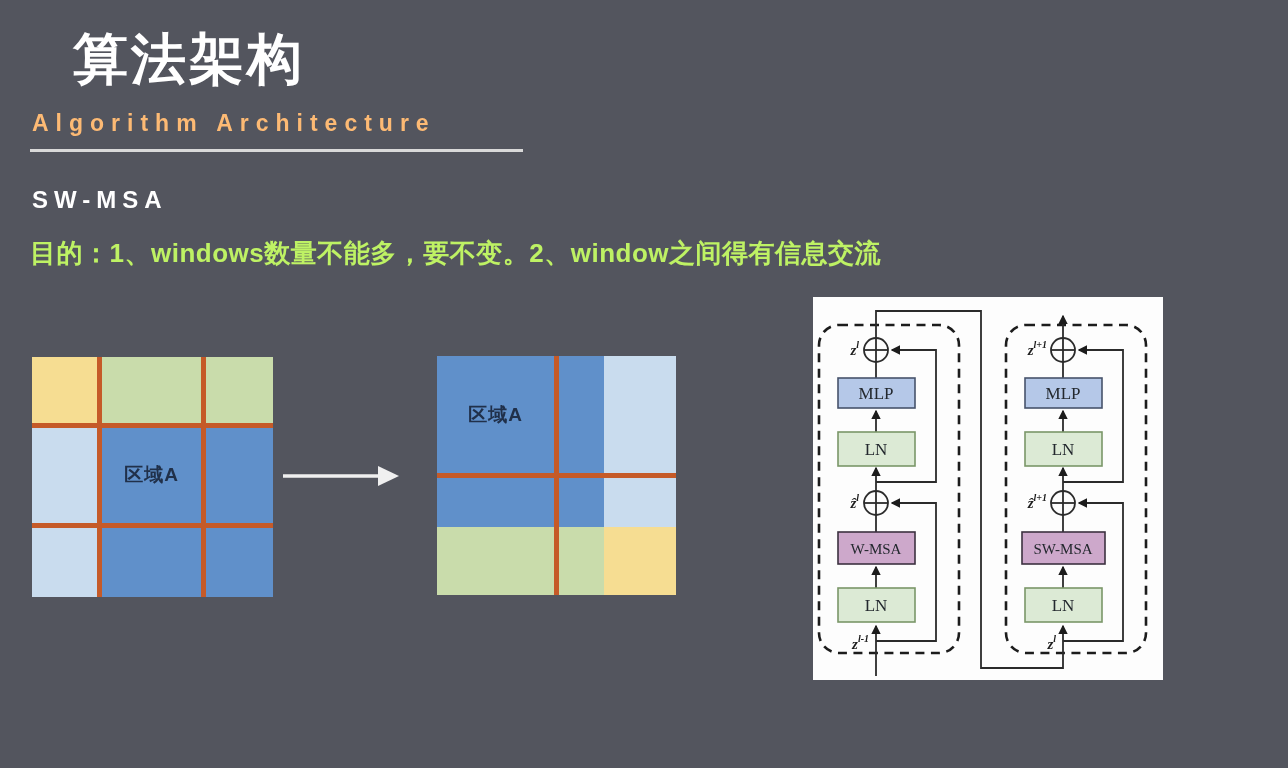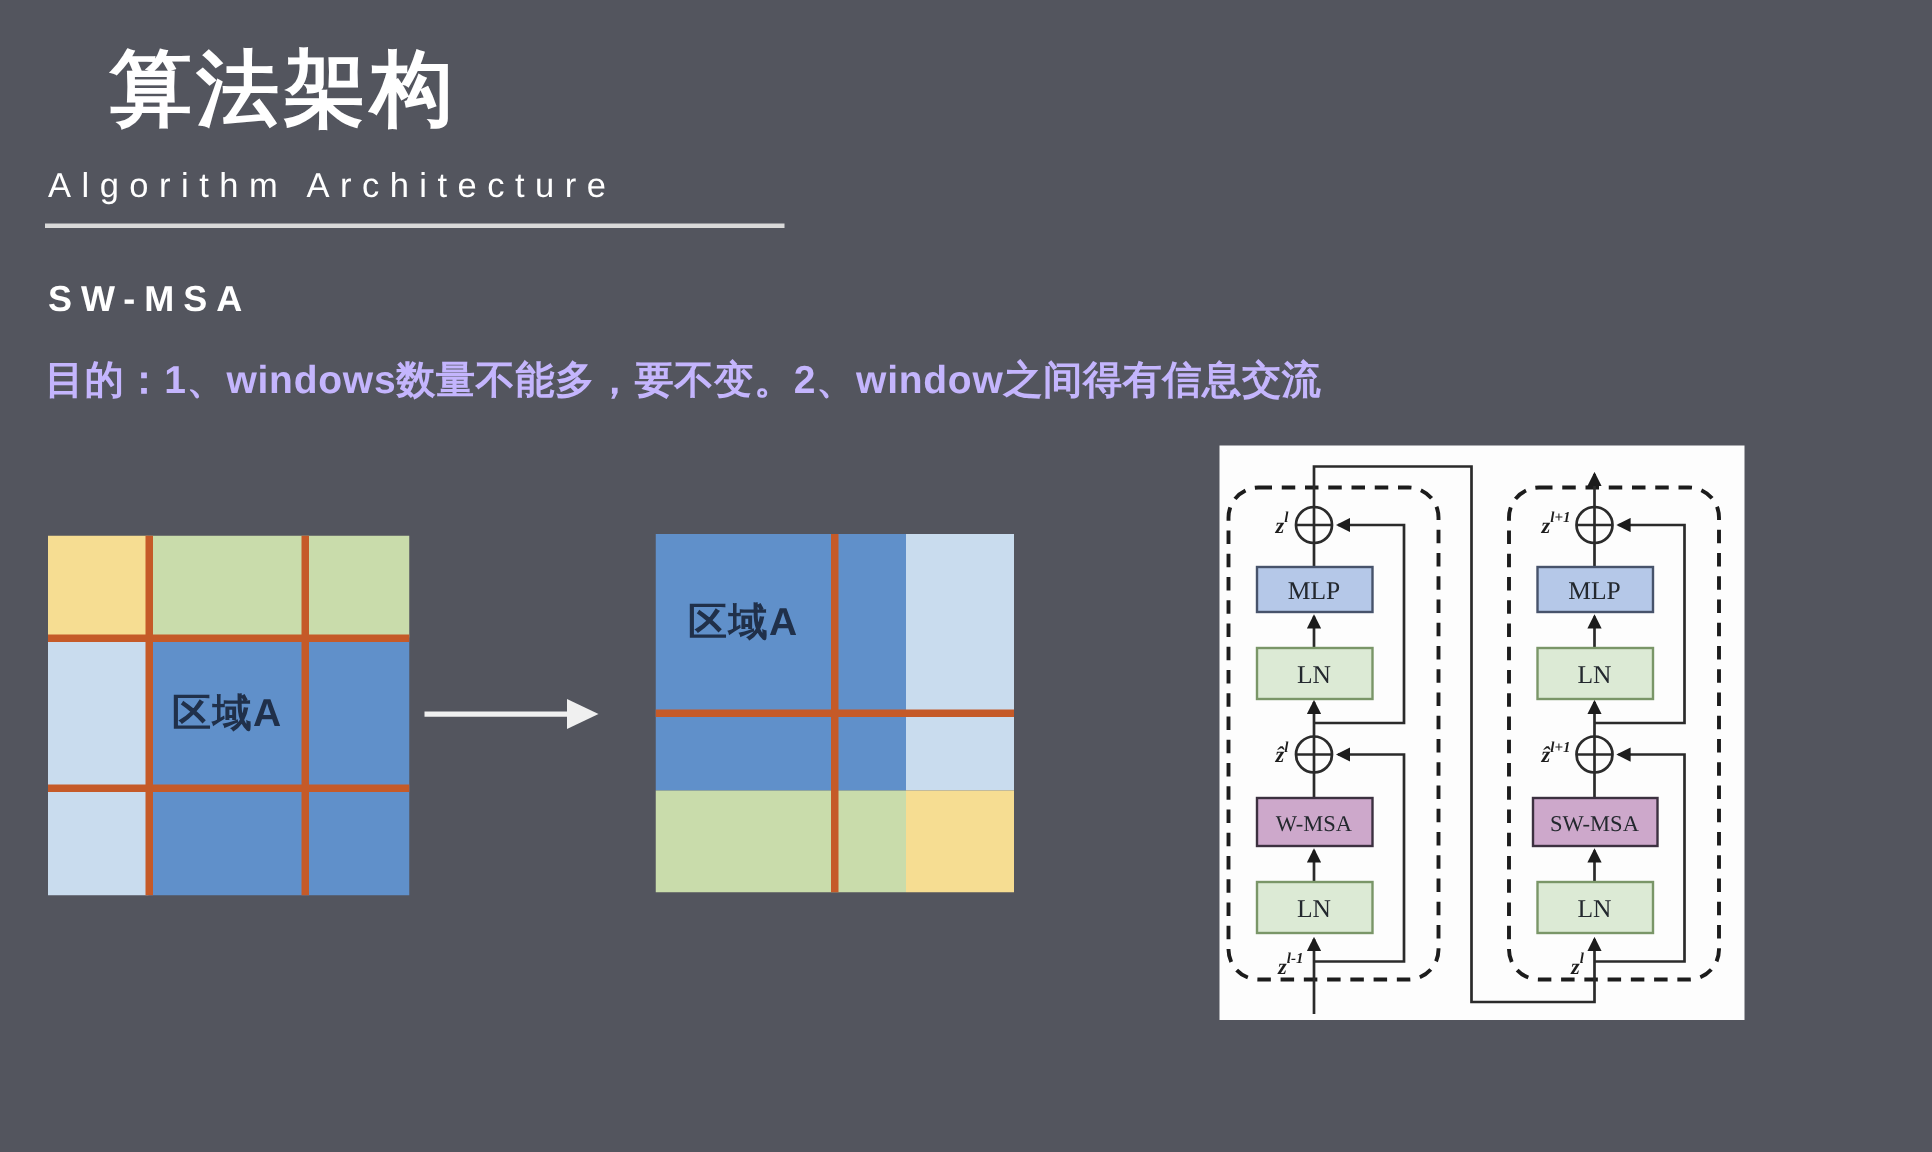--- a/index.html
+++ b/index.html
@@ -12,52 +12,52 @@
   }
   .abs { position:absolute; }
 
   .title {
     left:29px; top:28px;
     font-size:55px; font-weight:800; color:#ffffff;
     letter-spacing:3px; line-height:1.15;margin-left:44px;
   }
   .subtitle {
     left:32px; top:110px;
-    font-size:23px; font-weight:400; color:#ffffff;
+    font-size:23px; font-weight:700; color:#fdba74;
     letter-spacing:7px;
   }
   .underline {
     left:30px; top:149px; width:493px; height:3px;
     background:#d9d9d9;
   }
   .section-label {
     left:32px; top:186px;
     font-size:24px; font-weight:700; color:#ffffff;
     letter-spacing:6px;
   }
   .purpose {
     left:30px; top:236px;
-    font-size:26px; font-weight:700; color:#c4b5fd;
+    font-size:26px; font-weight:700; color:#bef264;
     letter-spacing:0.5px;
   }
 
   
   .grid { overflow:hidden; }
   .grid-before { left:32px; top:357px; width:241px; height:240px; }
   .grid-after  { left:437px; top:356px; width:239px; height:239px; }
   .cell { position:absolute; }
   .c-blue   { background:#6090CA; }
   .c-lblue  { background:#C9DCEE; }
   .c-green  { background:#C9DCAB; }
   .c-yellow { background:#F6DD92; }
   .oline { position:absolute; background:#C55A28; }
   .region-label {
     position:absolute;
     display:flex; align-items:center; justify-content:center;
-    font-size:26px; font-weight:700; color:#20304a;
+    font-size:19px; font-weight:700; color:#20304a;
     letter-spacing:1px;
   }
 
   .arrow-svg { left:280px; top:461px; }
 
   
   .figure-panel {
     left:813px; top:297px; width:350px; height:383px;
     background:#fdfdfd;
   }

